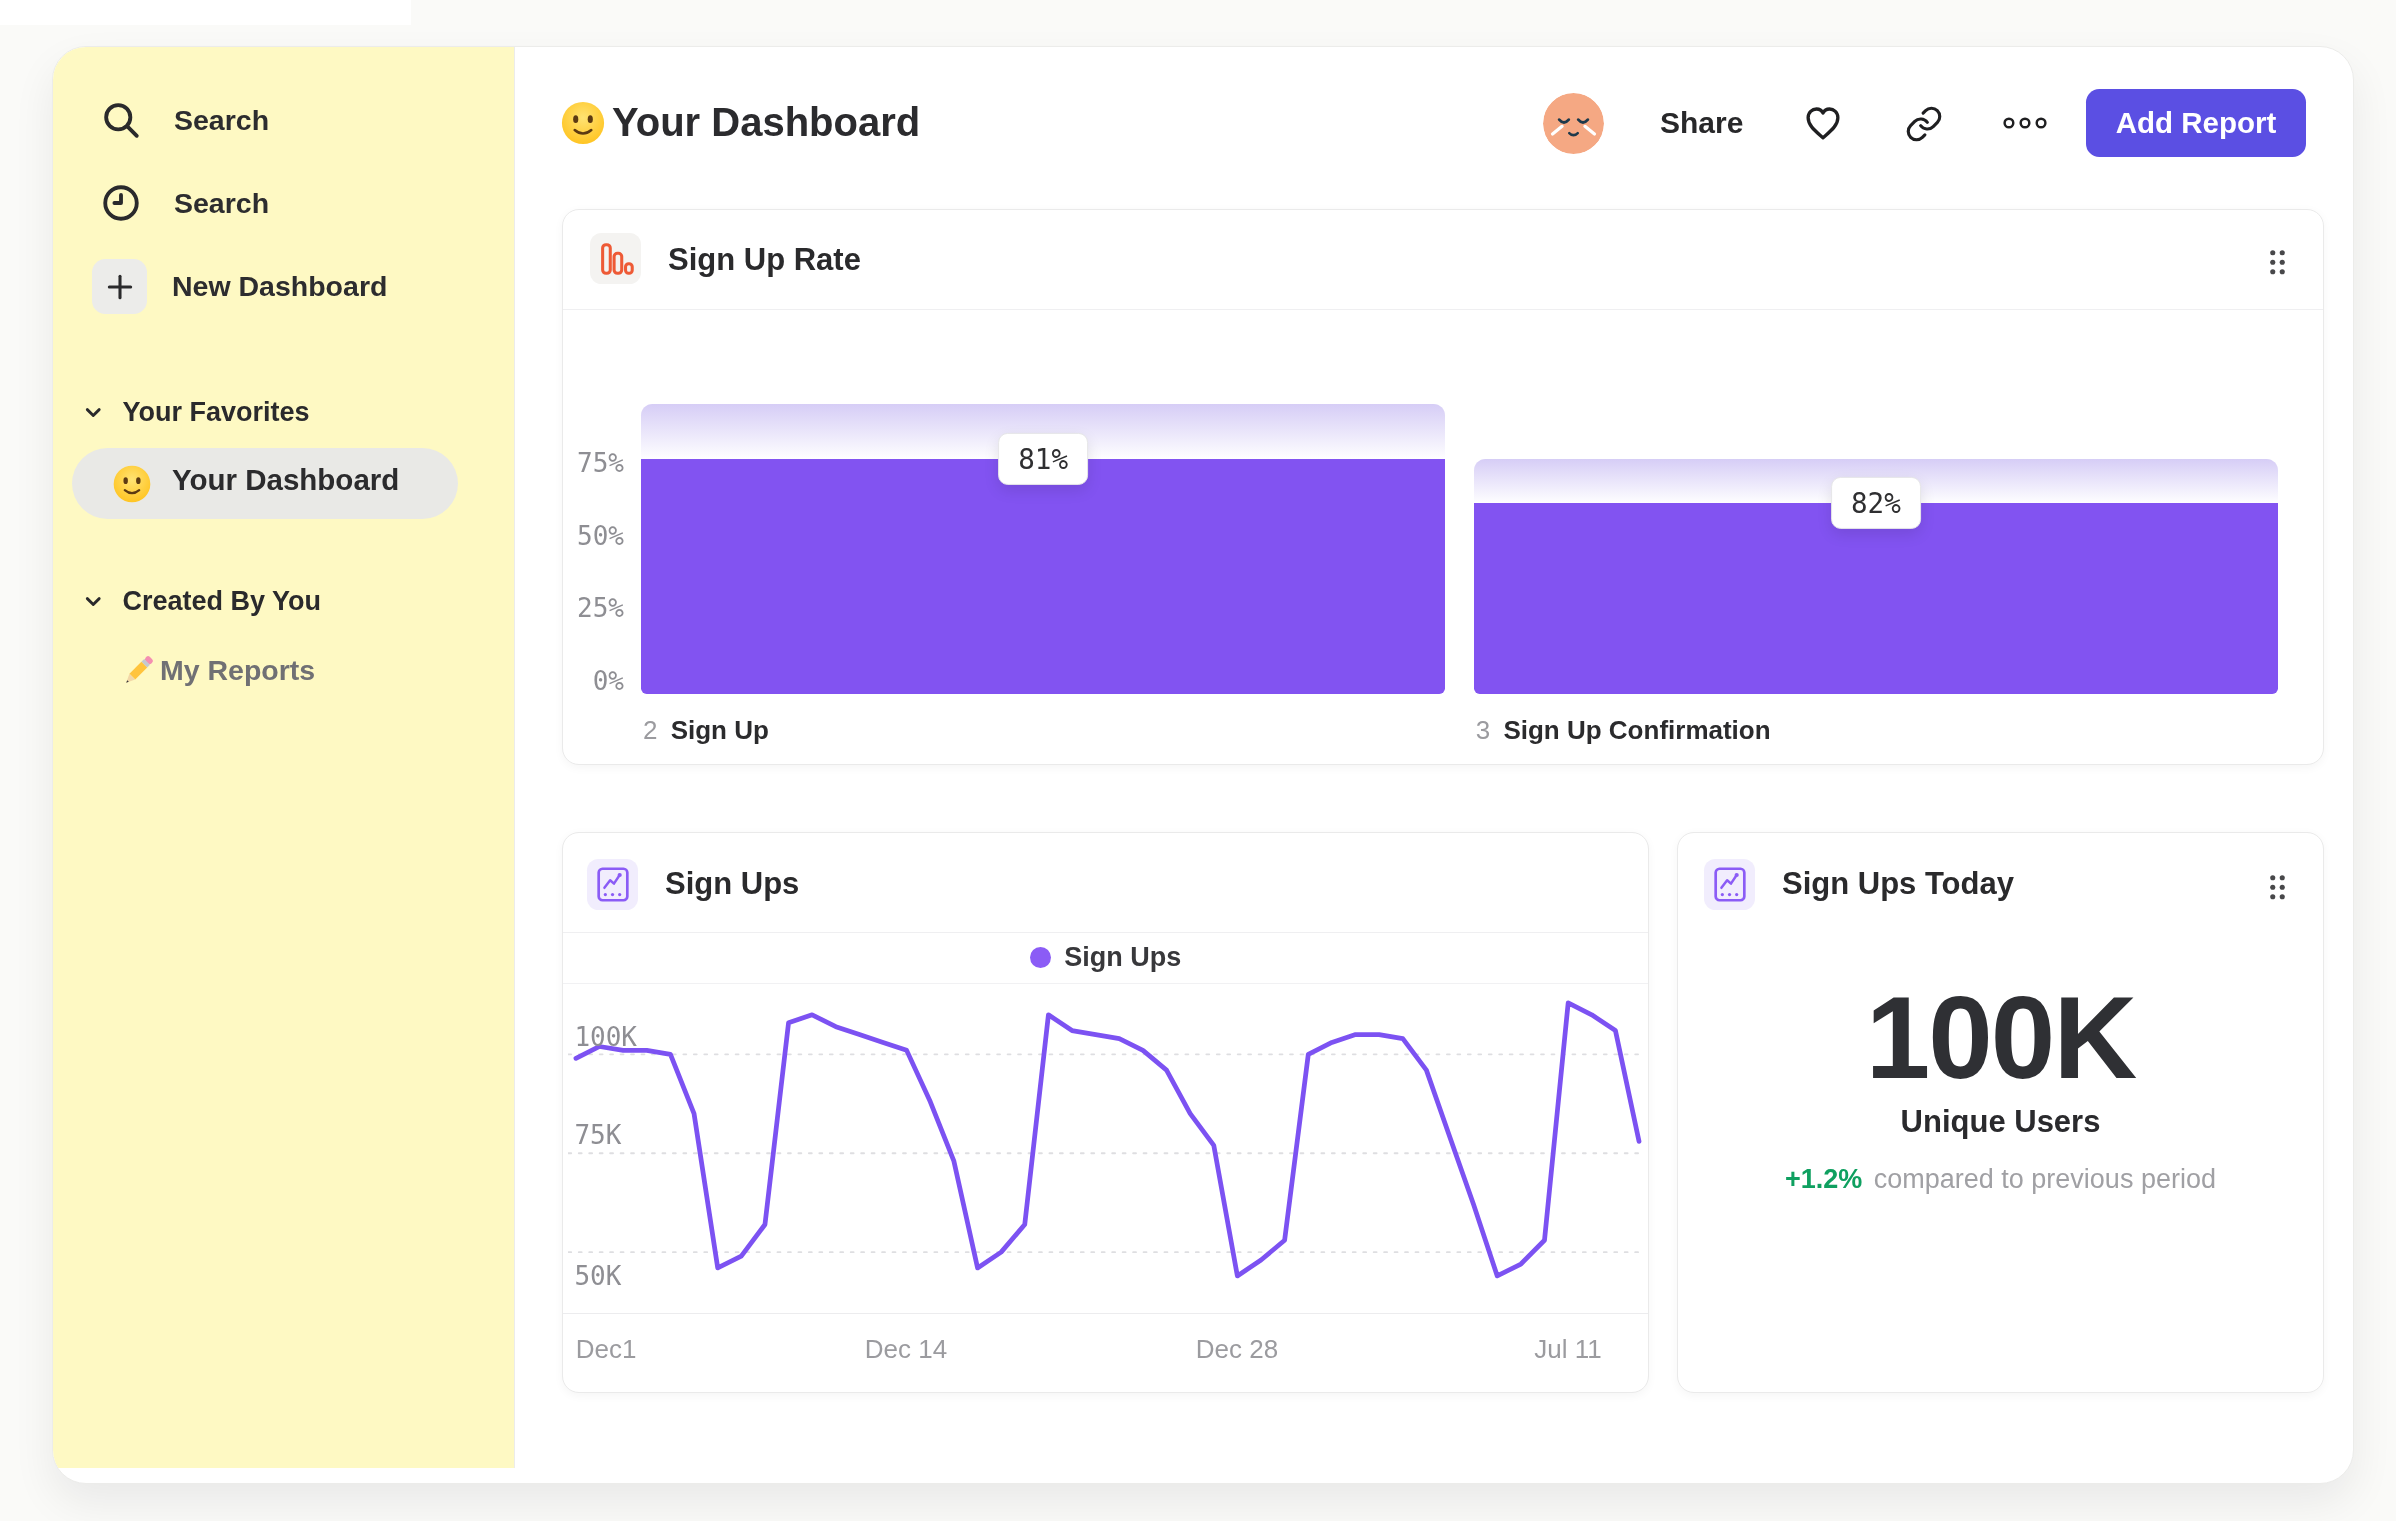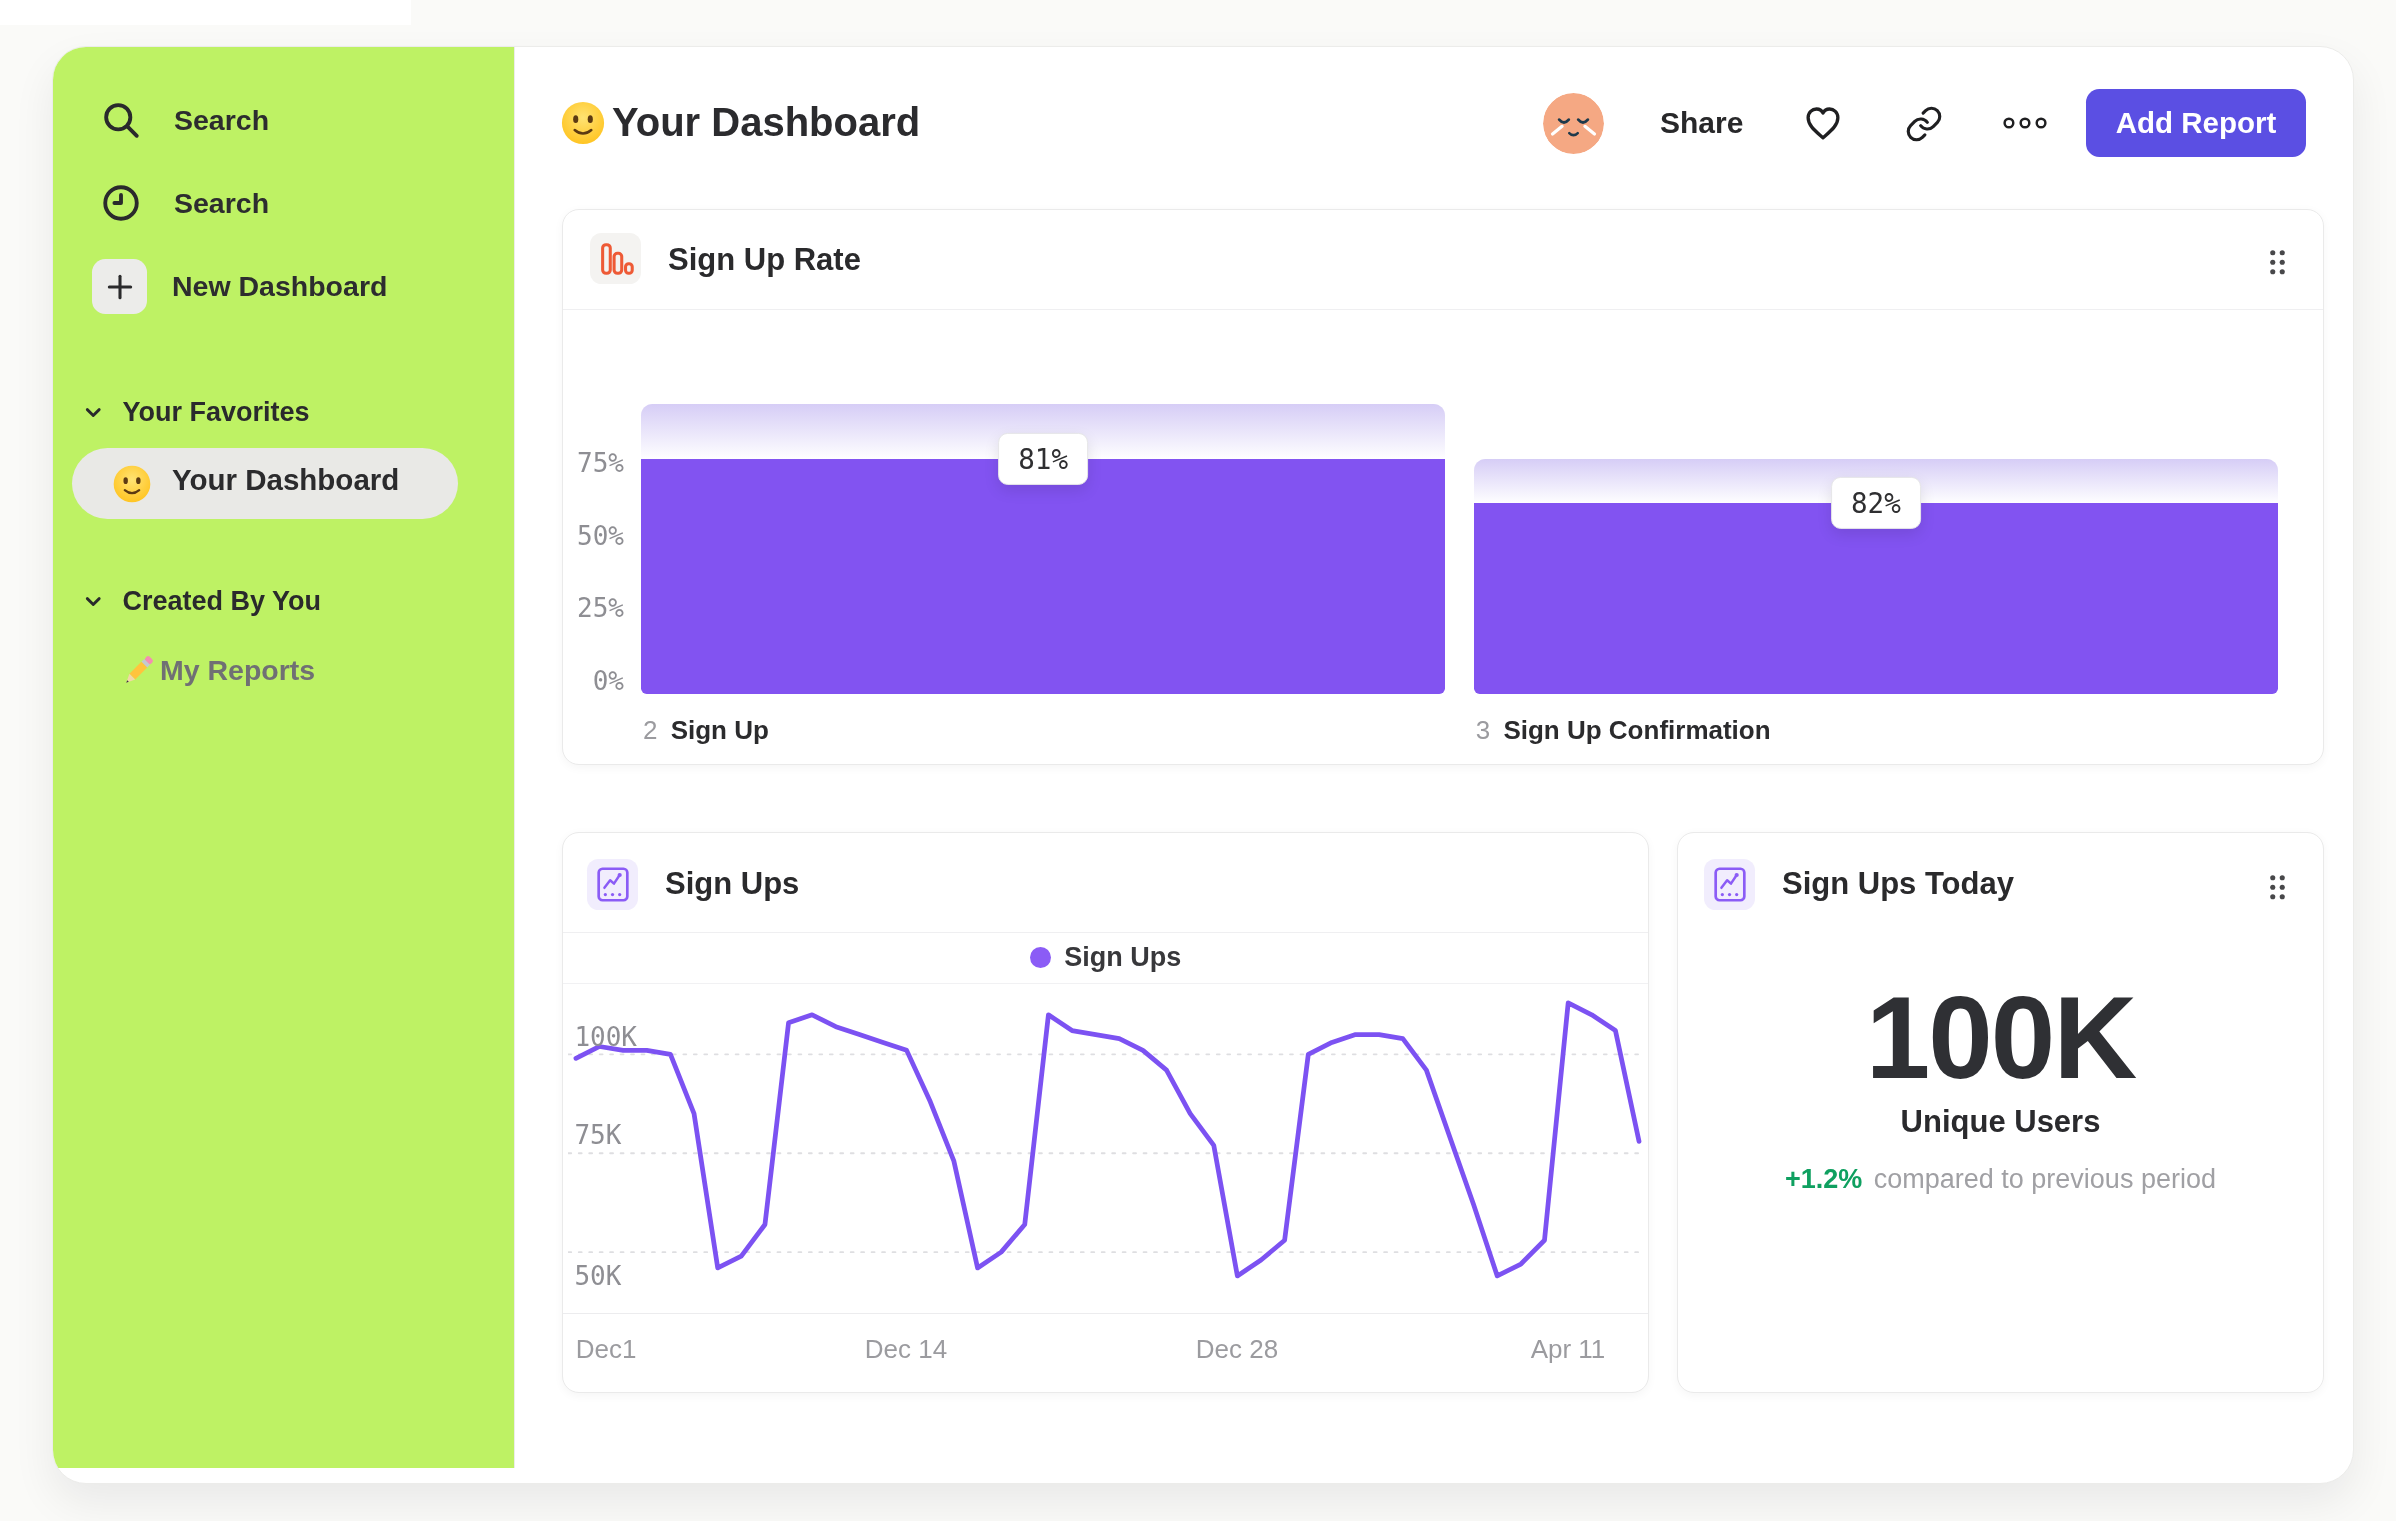--- a/index.html
+++ b/index.html
@@ -18,21 +18,21 @@
   #app-window {
     position:absolute; left:52px; top:46px; width:2302px; height:1438px;
     background:#FFFFFF; border:1.4px solid #ECECEA; border-radius:34px;
     box-shadow:0 19px 43px rgba(20,20,30,0.07);
     overflow:hidden;
   }
 
   
   #sidebar {
     position:absolute; left:0; top:0; bottom:15px; width:462px;
-    background:#bef264; border-right:1.4px solid #ECECEA;
+    background:#fef9c3; border-right:1.4px solid #ECECEA;
   }
   .side-row { position:absolute; display:flex; align-items:center; cursor:pointer; }
   .side-label { font-size:28.5px; font-weight:600; color:#2D2D2F; }
   .section-label { font-size:27px; font-weight:700; color:#2A2A2C; }
   .plus-box { width:55px; height:55px; background:#ECECEA; border-radius:13.3px; display:flex; align-items:center; justify-content:center; }
   #fav-pill {
     position:absolute; left:19px; top:401px; width:386px; height:71px;
     background:#E9E9E6; border-radius:36px;
   }
   .muted-label { color:#707074; }
@@ -297,21 +297,21 @@
     <div id="signups-yaxis">
         <div class="line-ytick mono" style="top: 204px;">100K</div>
         <div class="line-ytick mono" style="top: 302px;">75K</div>
         <div class="line-ytick mono" style="top: 398px; margin-top: 45px;">50K</div>
       </div>
     <div class="hdiv" style="top:480px; border-top-color:#ECECEE;"></div>
     <div id="signups-xaxis">
         <div class="line-xtick" style="left: 43px; top: 516px;">Dec1</div>
         <div class="line-xtick" style="left: 343px; top: 516px;">Dec 14</div>
         <div class="line-xtick" style="left: 674px; top: 516px;">Dec 28</div>
-        <div class="line-xtick" style="left: 1005px; top: 516px;">Apr 11</div>
+        <div class="line-xtick" style="left: 1005px; top: 516px;">Jul 11</div>
       </div>
   </section>
 
   <section class="card" id="today-card">
     <div class="card-icon-box" style="left:26px; top:26px; background:#F1EDFD;">
       <svg width="42" height="42" viewBox="0 0 44 44">
         <rect x="7" y="5" width="30" height="33" rx="4" fill="none" stroke="#8B5CF6" stroke-width="2.8"></rect>
         <polyline points="13,25 19,17 23,20.5 29,11.5" fill="none" stroke="#8B5CF6" stroke-width="2.6" stroke-linecap="round" stroke-linejoin="round"></polyline>
         <circle cx="29" cy="11.5" r="2.2" fill="#8B5CF6"></circle>
         <circle cx="14" cy="32" r="1.7" fill="#8B5CF6"></circle>

